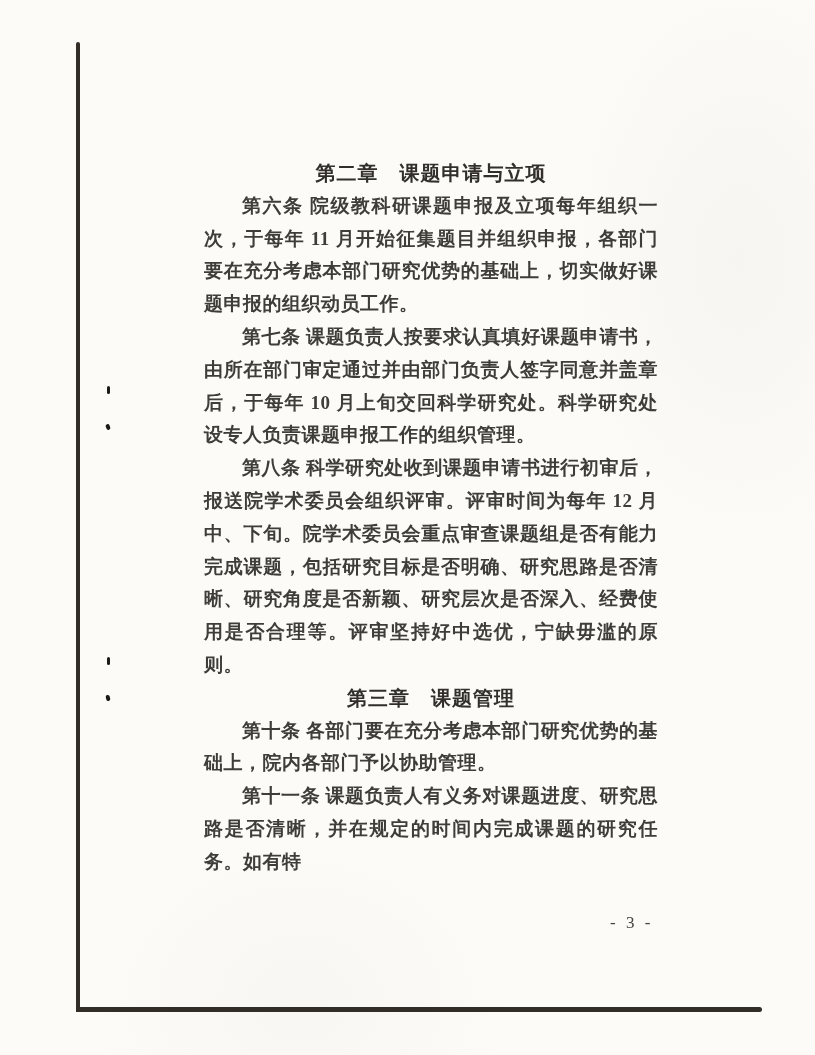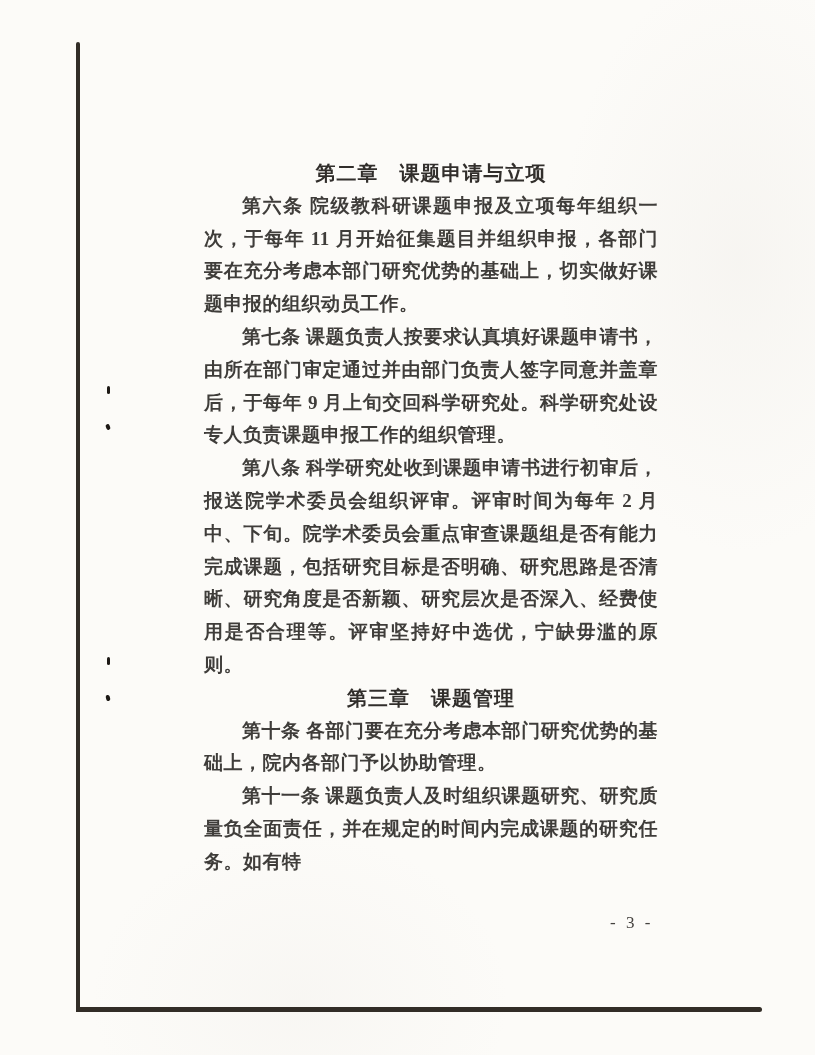--- a/index.html
+++ b/index.html
@@ -92,22 +92,22 @@
   <div class="edge-bottom"></div>
 
   <div class="mark mark-1"></div>
   <div class="mark mark-2"></div>
   <div class="mark mark-3"></div>
   <div class="mark mark-4"></div>
 
   <div class="content">
     <div class="chapter-heading">第二章　课题申请与立项</div>
     <p class="para">第六条 院级教科研课题申报及立项每年组织一次，于每年 11 月开始征集题目并组织申报，各部门要在充分考虑本部门研究优势的基础上，切实做好课题申报的组织动员工作。</p>
-    <p class="para">第七条 课题负责人按要求认真填好课题申请书，由所在部门审定通过并由部门负责人签字同意并盖章后，于每年 9 月上旬交回科学研究处。科学研究处设专人负责课题申报工作的组织管理。</p>
-    <p class="para">第八条 科学研究处收到课题申请书进行初审后，报送院学术委员会组织评审。评审时间为每年 2 月中、下旬。院学术委员会重点审查课题组是否有能力完成课题，包括研究目标是否明确、研究思路是否清晰、研究角度是否新颖、研究层次是否深入、经费使用是否合理等。评审坚持好中选优，宁缺毋滥的原则。</p>
+    <p class="para">第七条 课题负责人按要求认真填好课题申请书，由所在部门审定通过并由部门负责人签字同意并盖章后，于每年 10 月上旬交回科学研究处。科学研究处设专人负责课题申报工作的组织管理。</p>
+    <p class="para">第八条 科学研究处收到课题申请书进行初审后，报送院学术委员会组织评审。评审时间为每年 12 月中、下旬。院学术委员会重点审查课题组是否有能力完成课题，包括研究目标是否明确、研究思路是否清晰、研究角度是否新颖、研究层次是否深入、经费使用是否合理等。评审坚持好中选优，宁缺毋滥的原则。</p>
     <div class="chapter-heading">第三章　课题管理</div>
     <p class="para">第十条 各部门要在充分考虑本部门研究优势的基础上，院内各部门予以协助管理。</p>
-    <p class="para">第十一条 课题负责人及时组织课题研究、研究质量负全面责任，并在规定的时间内完成课题的研究任务。如有特</p>
+    <p class="para">第十一条 课题负责人有义务对课题进度、研究思路是否清晰，并在规定的时间内完成课题的研究任务。如有特</p>
   </div>
 
   <div class="page-number">- 3 -</div>
 
 </div>
 
 </body></html>

